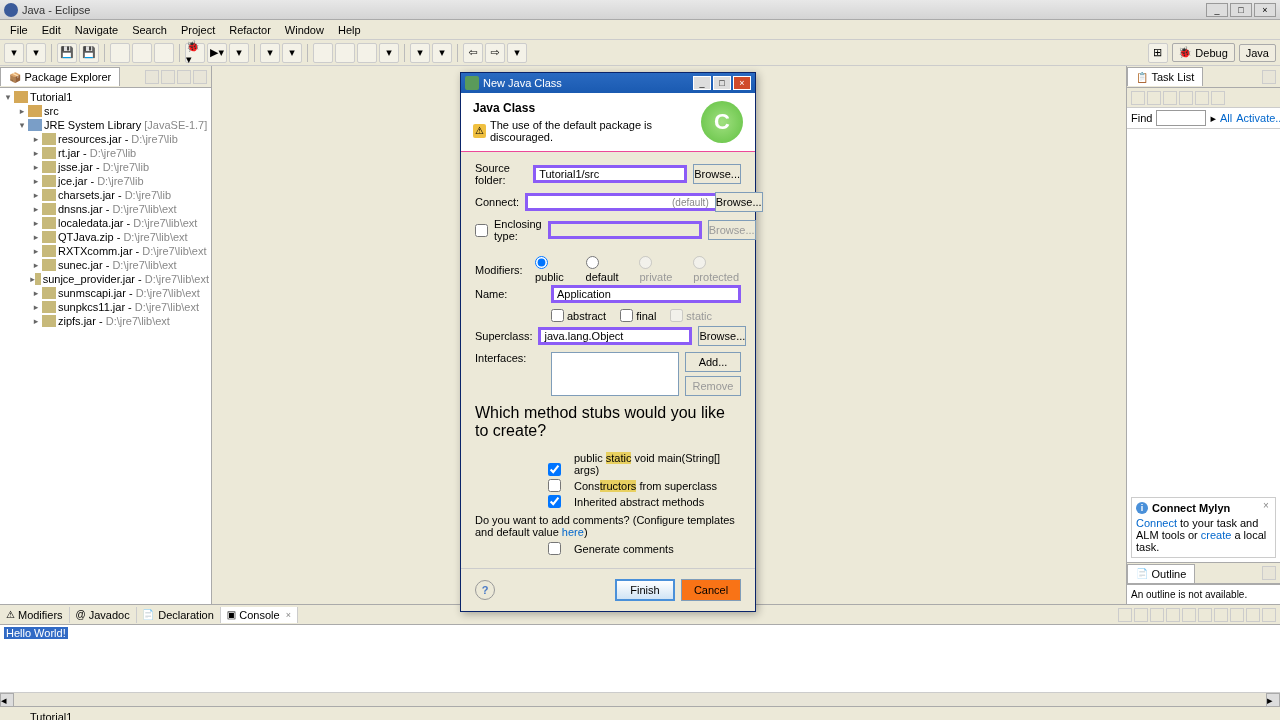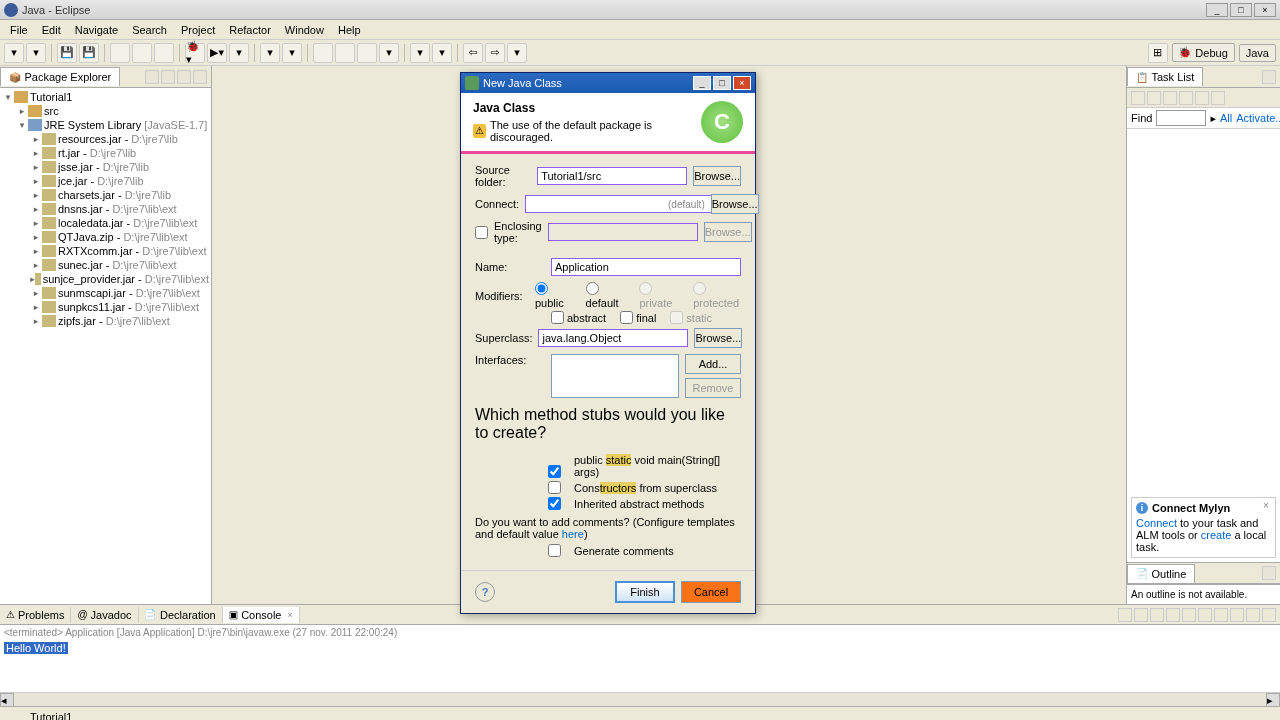--- a/index.html
+++ b/index.html
@@ -76,31 +76,31 @@
 .statusbar { height: 20px; background: #ece9d8; border-top: 1px solid #aaa; display: flex; align-items: center; padding: 0 30px; font-size: 10px; }
 
 
 .dialog-overlay { position: absolute; top: 72px; left: 460px; width: 296px; background: #ece9d8; border: 1px solid #0a246a; box-shadow: 2px 2px 8px rgba(0,0,0,0.3); }
 .dlg-title { height: 20px; background: linear-gradient(#2a6ac1, #1a5ab1); display: flex; align-items: center; padding: 0 4px; color: #fff; font-size: 11px; }
 .dlg-title .dicon { width: 14px; height: 14px; background: #5a9a5a; border-radius: 2px; margin-right: 4px; }
 .dlg-title .dbtns { margin-left: auto; display: flex; gap: 2px; }
 .dlg-title .dbtn { width: 18px; height: 14px; background: #ddd; border: 1px solid #fff; font-size: 9px; text-align: center; line-height: 12px; color: #000; }
 .dlg-title .dbtn.close { background: #d04a2a; color: #fff; }
 
-.dlg-header { background: #fff; padding: 8px 12px; display: flex; align-items: center; border-bottom: 3px solid #ec4899; }
+.dlg-header { background: #fff; padding: 8px 12px; display: flex; align-items: center; border-bottom: 1px solid #ec4899; }
 .dlg-header .hl { flex: 1; }
 .dlg-header .htitle { font-weight: bold; font-size: 12px; margin-bottom: 4px; }
 .dlg-header .hwarn { display: flex; align-items: center; gap: 4px; font-size: 10px; }
 .dlg-header .warn-icon { width: 14px; height: 14px; background: #f0c040; border-radius: 2px; text-align: center; line-height: 14px; font-size: 10px; color: #000; }
 .dlg-header .big-icon { width: 42px; height: 42px; background: radial-gradient(#a0e080, #60c040); border-radius: 50%; display: flex; align-items: center; justify-content: center; color: #fff; font-size: 22px; font-weight: bold; }
 
 .dlg-body { padding: 10px 14px; }
 .frow { display: flex; align-items: center; margin-bottom: 6px; gap: 6px; }
 .frow .flabel { width: 70px; font-size: 11px; }
-.frow input[type=text] { flex: 1; height: 18px; border: 1px solid #8b5cf6; padding: 0 3px; font-size: 11px; }
+.frow input[type=text] { flex: 1; height: 18px; border: 3px solid #8b5cf6; padding: 0 3px; font-size: 11px; }
 .frow input[type=text]:disabled { background: #ece9d8; }
 .frow .pkg-default { color: #888; font-size: 10px; margin-left: -60px; }
 .fbtn { width: 56px; height: 20px; border: 1px solid #7f9db9; background: #ece9d8; font-size: 11px; text-align: center; line-height: 18px; cursor: default; }
 .fbtn:disabled, .fbtn.disabled { color: #999; }
 .radio-row { display: flex; gap: 14px; margin-left: 76px; margin-bottom: 4px; align-items: center; }
 .radio-row label { display: flex; align-items: center; gap: 3px; font-size: 11px; }
 .radio-row label.disabled { color: #999; }
 .interfaces-box { flex: 1; height: 44px; border: 1px solid #7f9db9; background: #fff; }
 .ifc-btns { display: flex; flex-direction: column; gap: 4px; }
 .stubs-label { font-size: 16px; margin: 8px 0 12px; }
@@ -315,38 +315,37 @@
       <div class="tools">
           <div class="tool"></div>
         </div>
     </div>
     <div class="outline-box">An outline is not available.</div>
   </div>
 </div>
 
 <div class="bottom">
   <div class="bottom-tabs">
-    <div class="tab">⚠ <span>Problems</span></div>
+    <div class="tab">⚠ <span>Modifiers</span></div>
     <div class="tab">@ <span>Javadoc</span></div>
     <div class="tab">📄 <span>Declaration</span></div>
     <div class="tab active">▣ <span>Console</span><span class="x">×</span></div>
     <div class="btools">
       <div class="btool"></div>
       <div class="btool"></div>
       <div class="btool"></div>
       <div class="btool"></div>
       <div class="btool"></div>
       <div class="btool"></div>
       <div class="btool"></div>
       <div class="btool"></div>
       <div class="btool"></div>
       <div class="btool"></div>
     </div>
   </div>
-  <div class="console-hdr">&lt;terminated&gt; Application [Java Application] D:\jre7\bin\javaw.exe (27 nov. 2011 22:00:24)</div>
   <div class="console-body"><span class="sel">Hello World!</span></div>
   <div class="scrollbar">
     <div class="sbtn" style="left:0">◂</div>
     <div class="sbtn" style="right:0">▸</div>
   </div>
 </div>
 
 <div class="statusbar">
   <span>Tutorial1</span>
 </div>
@@ -383,30 +382,30 @@
       <span class="pkg-default">(default)</span>
       <div class="fbtn">Browse...</div>
     </div>
     <div class="frow">
       <input type="checkbox" style="">
       <span class="flabel" style="width:auto">Enclosing type:</span>
       <input type="text" disabled="" style="">
       <div class="fbtn disabled">Browse...</div>
     </div>
     <div style="height:8px"></div>
-    <div class="frow">
-      <span class="flabel">Name:</span>
-      <input type="text" value="Application" style="">
-    </div>
     <div class="frow" style="margin-bottom:2px">
       <span class="flabel">Modifiers:</span>
       <label><input type="radio" checked="" style=""> <span>public</span></label>
       <label style="margin-left:10px"><input type="radio" style=""> <span>default</span></label>
       <label class="disabled" style="margin-left:10px;color:#999"><input type="radio" disabled="" style=""> <span>private</span></label>
       <label class="disabled" style="margin-left:10px;color:#999"><input type="radio" disabled="" style=""> <span>protected</span></label>
+    </div>
+    <div class="frow">
+      <span class="flabel">Name:</span>
+      <input type="text" value="Application" style="">
     </div>
     <div class="radio-row">
       <label>
           <input type="checkbox" style=""> 
           <span>abstract</span>
         </label>
       <label>
           <input type="checkbox" style=""> 
           <span>final</span>
         </label>

